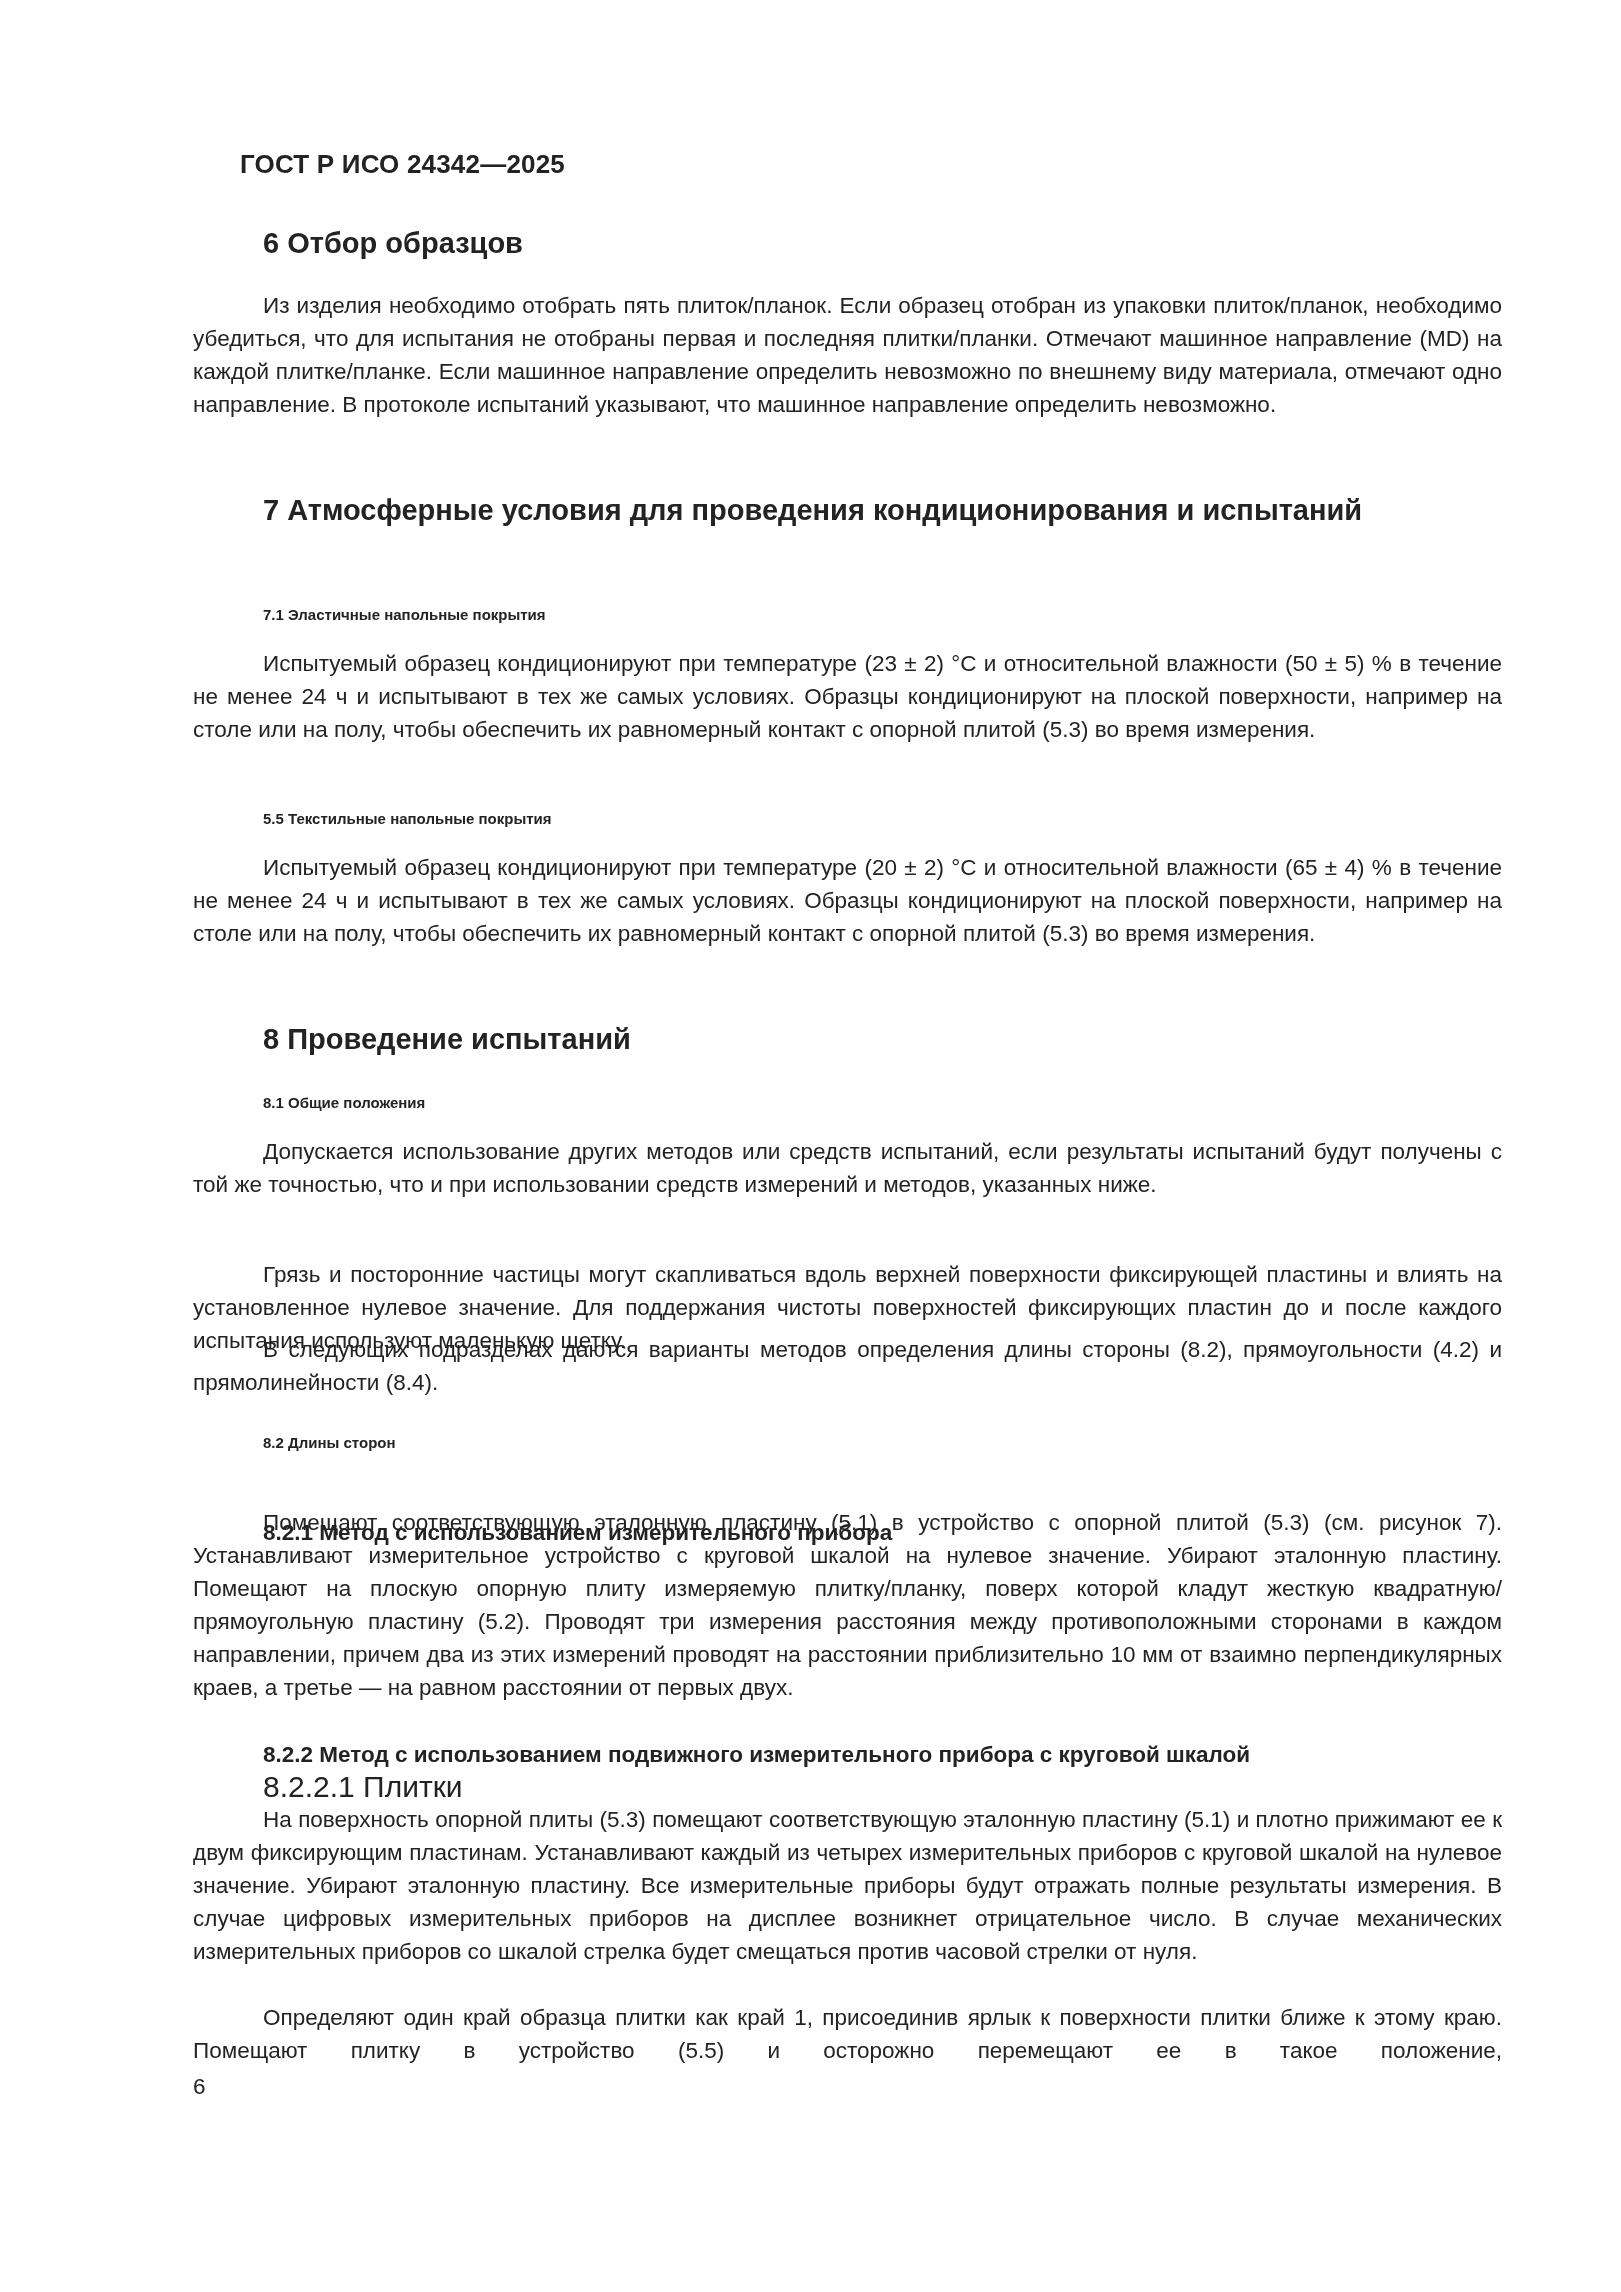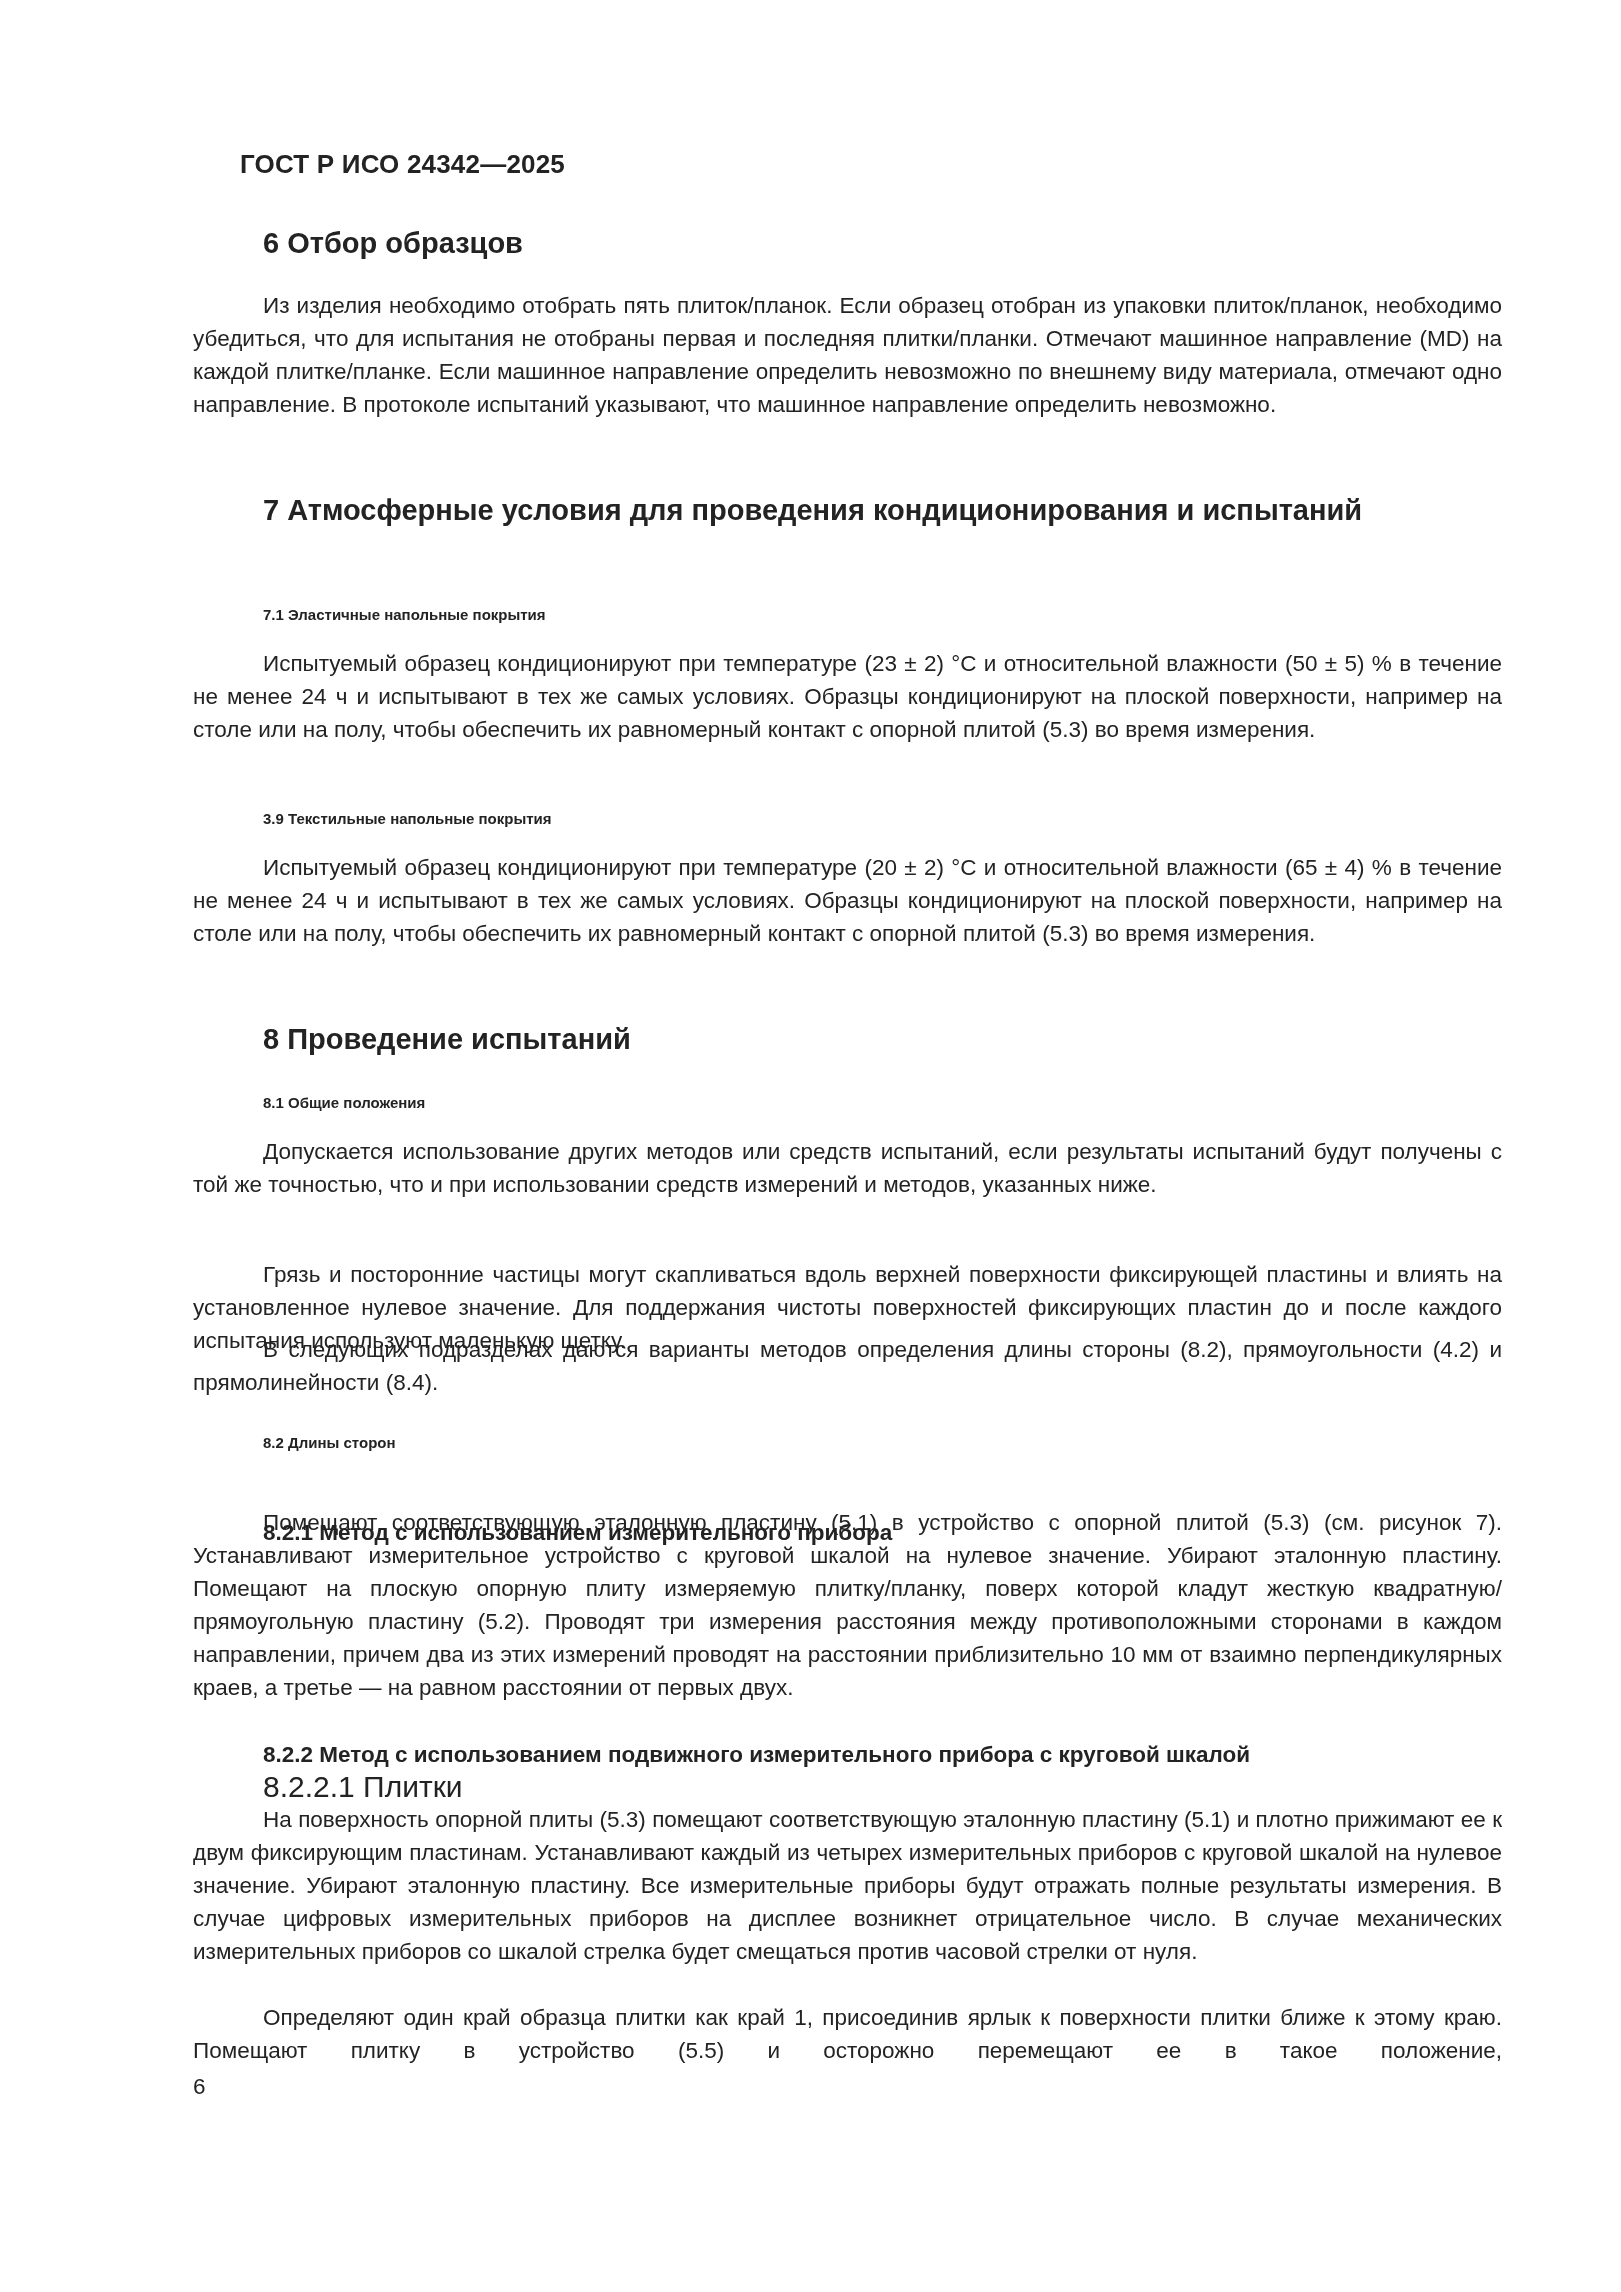--- a/index.html
+++ b/index.html
@@ -19,21 +19,21 @@
 
 <div class="blk hdr" style="top:149px;">ГОСТ Р ИСО 24342—2025</div>
 
 <div class="blk h1" style="top:223px;">6  Отбор образцов</div>
 <div class="blk p" style="top:289px;">Из изделия необходимо отобрать пять плиток/планок. Если образец отобран из упаковки плиток/планок, необходимо убедиться, что для испытания не отобраны первая и последняя плитки/планки. Отмечают машинное направление (MD) на каждой плитке/планке. Если машинное направление определить невозможно по внешнему виду материала, отмечают одно направление. В протоколе испытаний указывают, что машинное направление определить невозможно.</div>
 
 <div class="blk h1" style="top:490px; width:1176px;">7  Атмосферные условия для проведения кондиционирования и испытаний</div>
 <div class="blk h2" style="top:598px;">7.1  Эластичные напольные покрытия</div>
 <div class="blk p" style="top:647px;">Испытуемый образец кондиционируют при температуре (23 ± 2) °C и относительной влажности (50 ± 5) % в течение не менее 24 ч и испытывают в тех же самых условиях. Образцы кондиционируют на плоской поверхности, например на столе или на полу, чтобы обеспечить их равномерный контакт с опорной плитой (5.3) во время измерения.</div>
 
-<div class="blk h2" style="top:802px;">3.9  Текстильные напольные покрытия</div>
+<div class="blk h2" style="top:802px;">5.5  Текстильные напольные покрытия</div>
 <div class="blk p" style="top:851px;">Испытуемый образец кондиционируют при температуре (20 ± 2) °C и относительной влажности (65 ± 4) % в течение не менее 24 ч и испытывают в тех же самых условиях. Образцы кондиционируют на плоской поверхности, например на столе или на полу, чтобы обеспечить их равномерный контакт с опорной плитой (5.3) во время измерения.</div>
 
 <div class="blk h1" style="top:1019px;">8  Проведение испытаний</div>
 <div class="blk h2" style="top:1086px;">8.1  Общие положения</div>
 <div class="blk p" style="top:1135px;">Допускается использование других методов или средств испытаний, если результаты испытаний будут получены с той же точностью, что и при использовании средств измерений и методов, указанных ниже.</div>
 <div class="blk p" style="top:1258px;">Грязь и посторонние частицы могут скапливаться вдоль верхней поверхности фиксирующей пластины и влиять на установленное нулевое значение. Для поддержания чистоты поверхностей фиксирующих пластин до и после каждого испытания используют маленькую щетку.</div>
 <div class="blk p" style="top:1333px;">В следующих подразделах даются варианты методов определения длины стороны (8.2), прямоугольности (4.2) и прямолинейности (8.4).</div>
 
 <div class="blk h2" style="top:1426px;">8.2  Длины сторон</div>
 <div class="blk h3" style="top:1471px;margin-top:45px;">8.2.1  Метод с использованием измерительного прибора</div>

